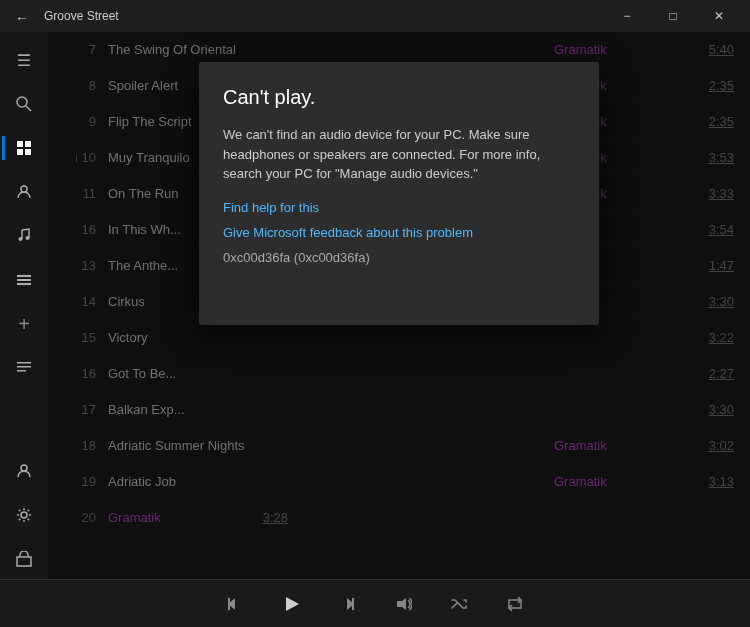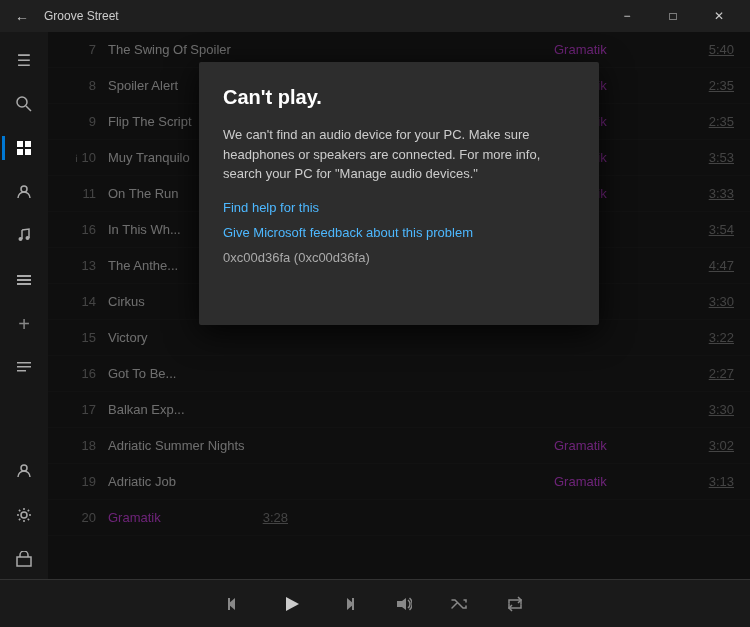--- a/index.html
+++ b/index.html
@@ -158,21 +158,21 @@
     }
     .dialog {
       background: #2d2d2d;
       width: 400px;
       padding: 24px;
       border-radius: 2px;
       box-shadow: 0 8px 32px rgba(0,0,0,0.8);
     }
     .dialog-title {
       font-size: 20px;
-      font-weight: 700;
+      font-weight: 400;
       color: #fff;
       margin-bottom: 16px;
     }
     .dialog-message {
       font-size: 13px;
       color: #ccc;
       line-height: 1.5;
       margin-bottom: 16px;
     }
     .dialog-link {
@@ -302,21 +302,21 @@
           <rect x="1" y="6" width="14" height="9" stroke="#aaa" stroke-width="1.5"></rect>
           <path d="M4 6V4a4 4 0 0 1 8 0v2" stroke="#aaa" stroke-width="1.5"></path>
         </svg>
     </div>
   </div>
 
   <div class="content">
     <div class="track-list" id="track-list">
         <div class="track-row">
           <div class="track-num">7</div>
-          <div class="track-title">The Swing Of Spoiler</div>
+          <div class="track-title">The Swing Of Oriental</div>
           <div class="track-artist">Gramatik</div>
           <div class="track-duration">5:40</div>
         </div>
         <div class="track-row">
           <div class="track-num">8</div>
           <div class="track-title">Spoiler Alert</div>
           <div class="track-artist">Gramatik</div>
           <div class="track-duration">2:35</div>
         </div>
         <div class="track-row">
@@ -340,21 +340,21 @@
         <div class="track-row">
           <div class="track-num">16</div>
           <div class="track-title">In This Wh...</div>
           <div class="track-artist"></div>
           <div class="track-duration">3:54</div>
         </div>
         <div class="track-row">
           <div class="track-num">13</div>
           <div class="track-title">The Anthe...</div>
           <div class="track-artist"></div>
-          <div class="track-duration">4:47</div>
+          <div class="track-duration">1:47</div>
         </div>
         <div class="track-row">
           <div class="track-num">14</div>
           <div class="track-title">Cirkus</div>
           <div class="track-artist"></div>
           <div class="track-duration">3:30</div>
         </div>
         <div class="track-row">
           <div class="track-num">15</div>
           <div class="track-title">Victory</div>

